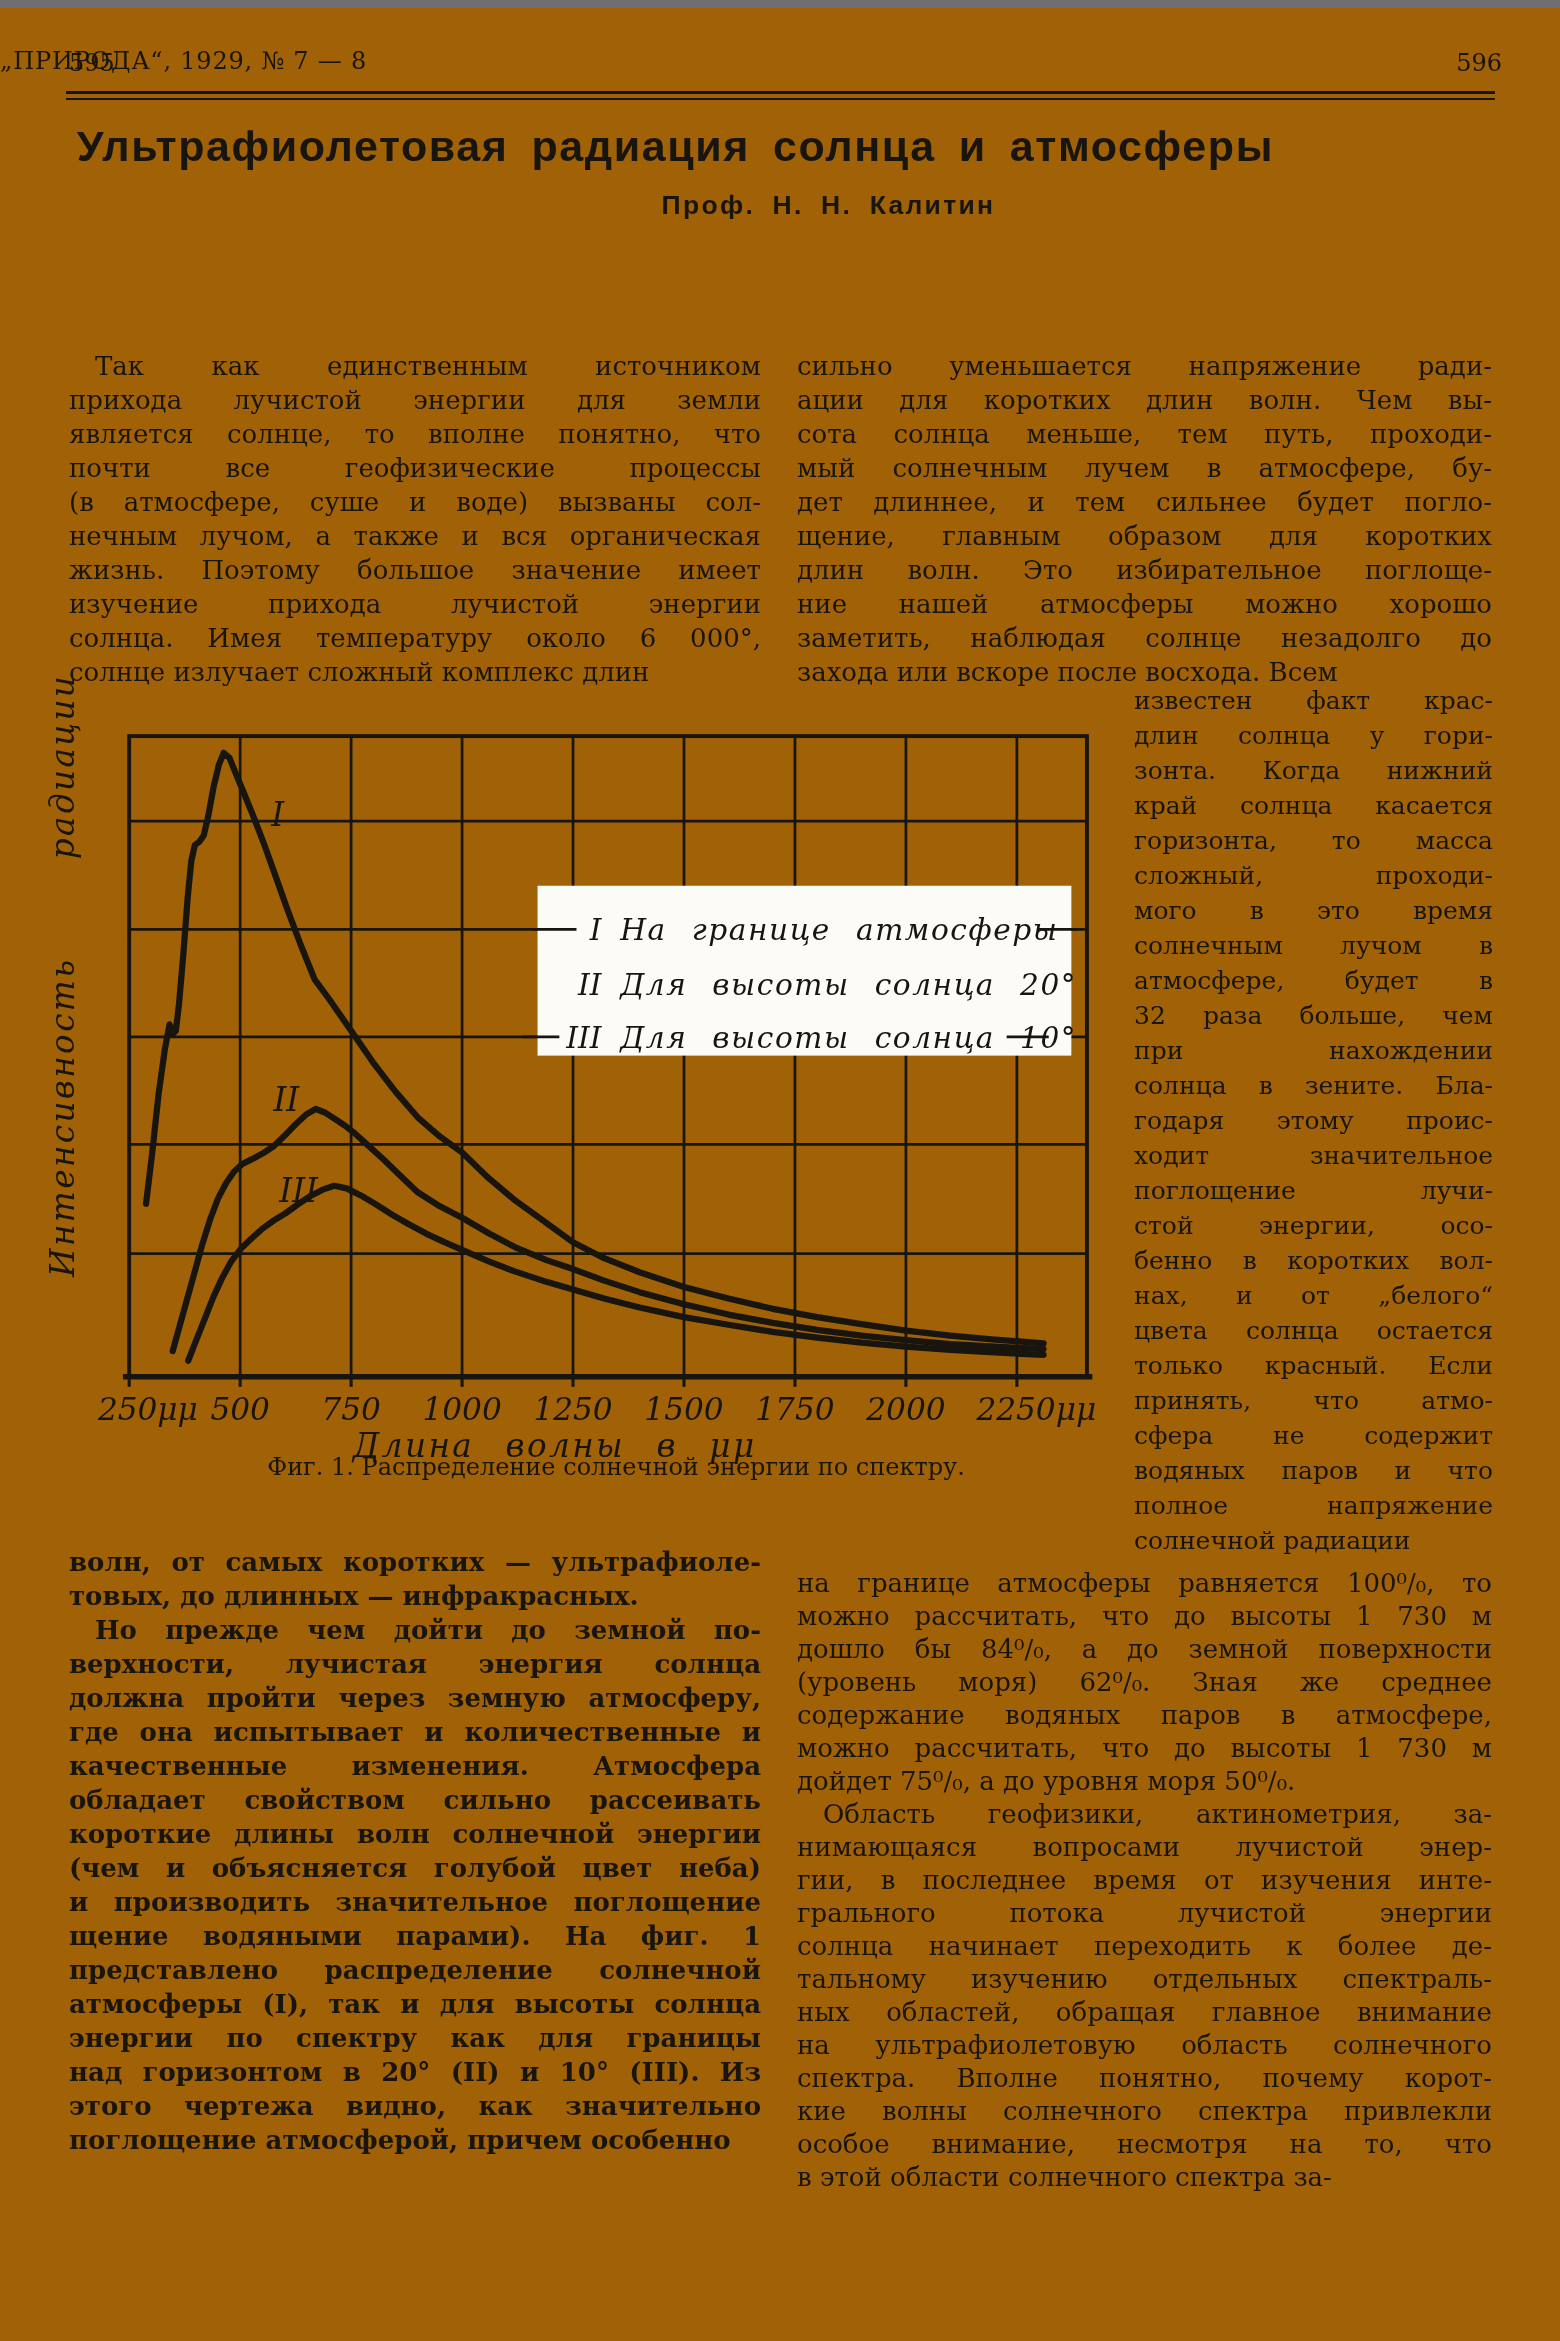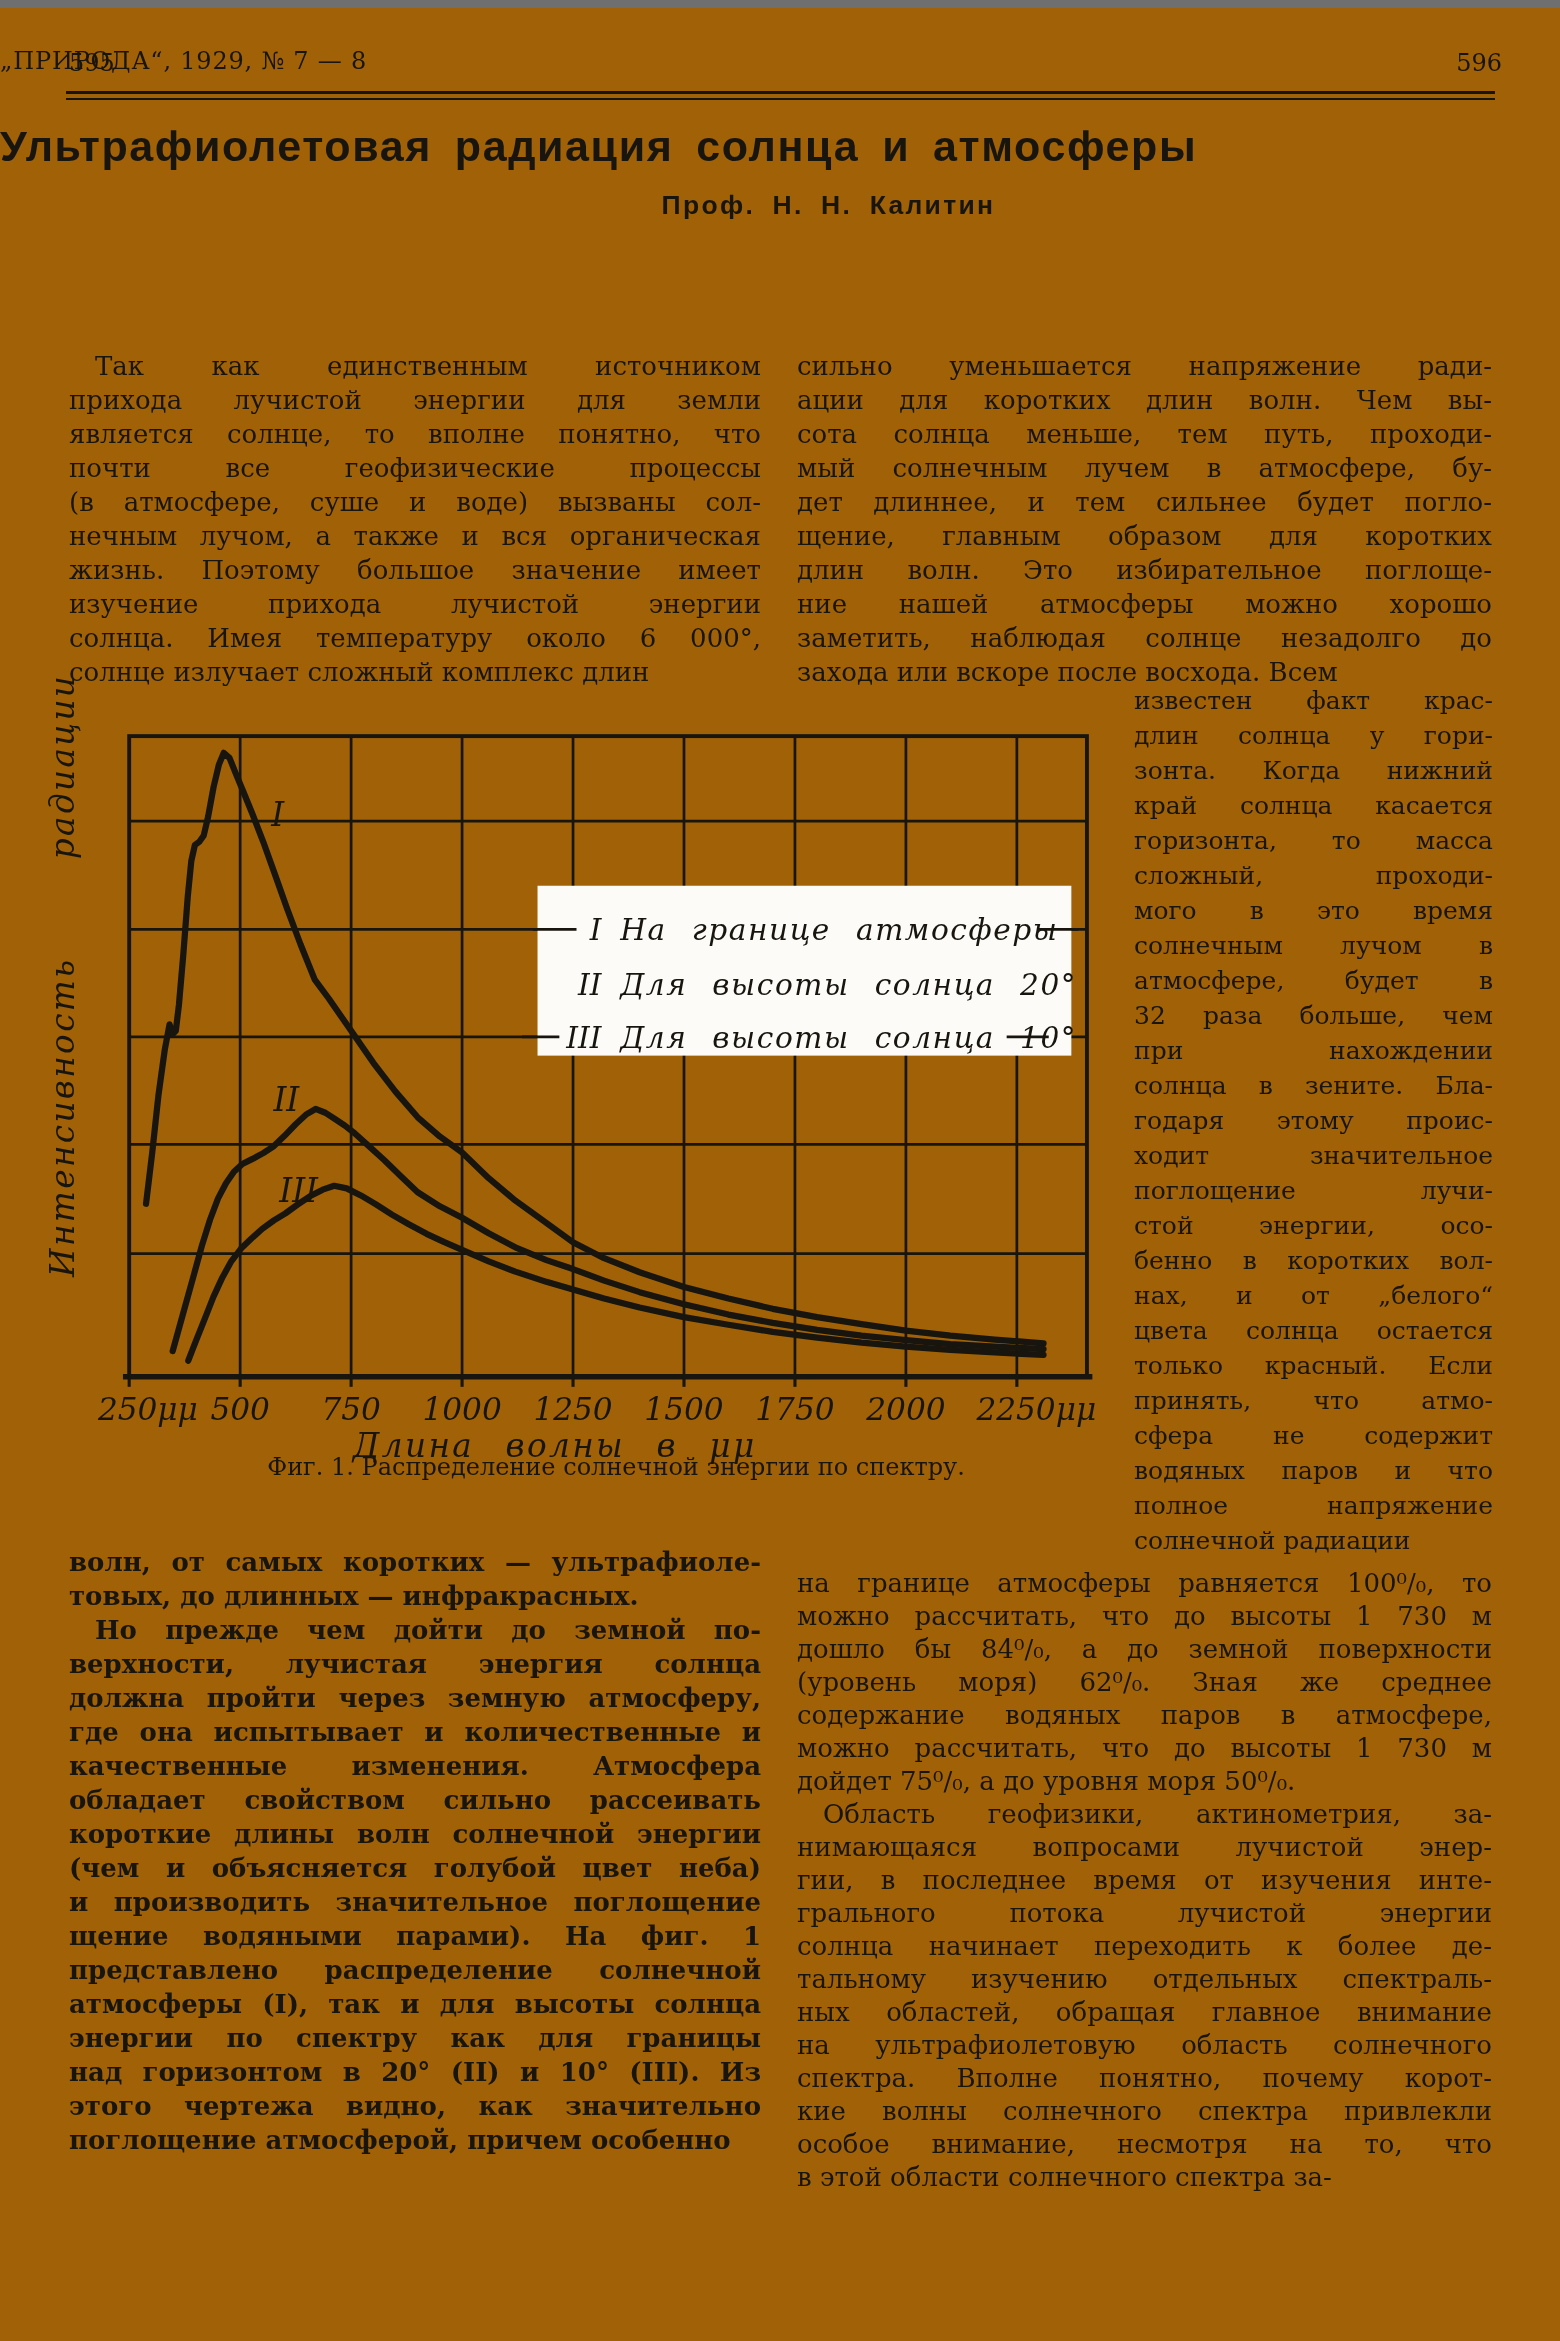--- a/index.html
+++ b/index.html
@@ -5,21 +5,21 @@
   html,body{margin:0;padding:0;background:#6f6f6f;}
   .page{position:relative;width:1561px;height:2342px;margin:8px auto;background:#a16207;
         font-family:"DejaVu Serif",serif;color:#18150f;overflow:hidden;}
   .pagenum{position:absolute;top:41px;font-size:24px;}
   .pagenum.left{left:69px;}
   .pagenum.right{right:59px;}
   .journal{position:absolute;left:0;top:39px;width:1497px;text-align:left;font-size:24px;letter-spacing:0.8px;}
   .rule{position:absolute;left:66px;width:1429px;background:#18150f;}
   .rule.r1{top:83px;height:3.1px;}
   .rule.r2{top:90px;height:2.3px;}
-  .title{position:absolute;left:0;top:114px;width:1274px;text-align:left;
+  .title{position:absolute;left:0;top:114px;width:1274px;text-align:right;
          font-family:"Liberation Sans",sans-serif;font-weight:bold;font-size:43px;
          letter-spacing:1.6px;word-spacing:9.4px;}
   .byline{position:absolute;left:0;top:182px;width:1561px;text-align:center;
           font-family:"Liberation Sans",sans-serif;font-weight:bold;font-size:26.5px;
           letter-spacing:2.3px;word-spacing:7.8px;padding-left:48px;}
   .textblock{position:absolute;font-size:26px;}
   #lb1{left:69px;top:341px;width:692px;line-height:34px;}
   #rb1{left:797px;top:341px;width:695px;line-height:34px;}
   #rn {left:1134px;top:675px;width:359px;line-height:35px;font-size:25px;}
   #lb2{left:69px;top:1537px;width:692px;line-height:34px;font-weight:bold;}

